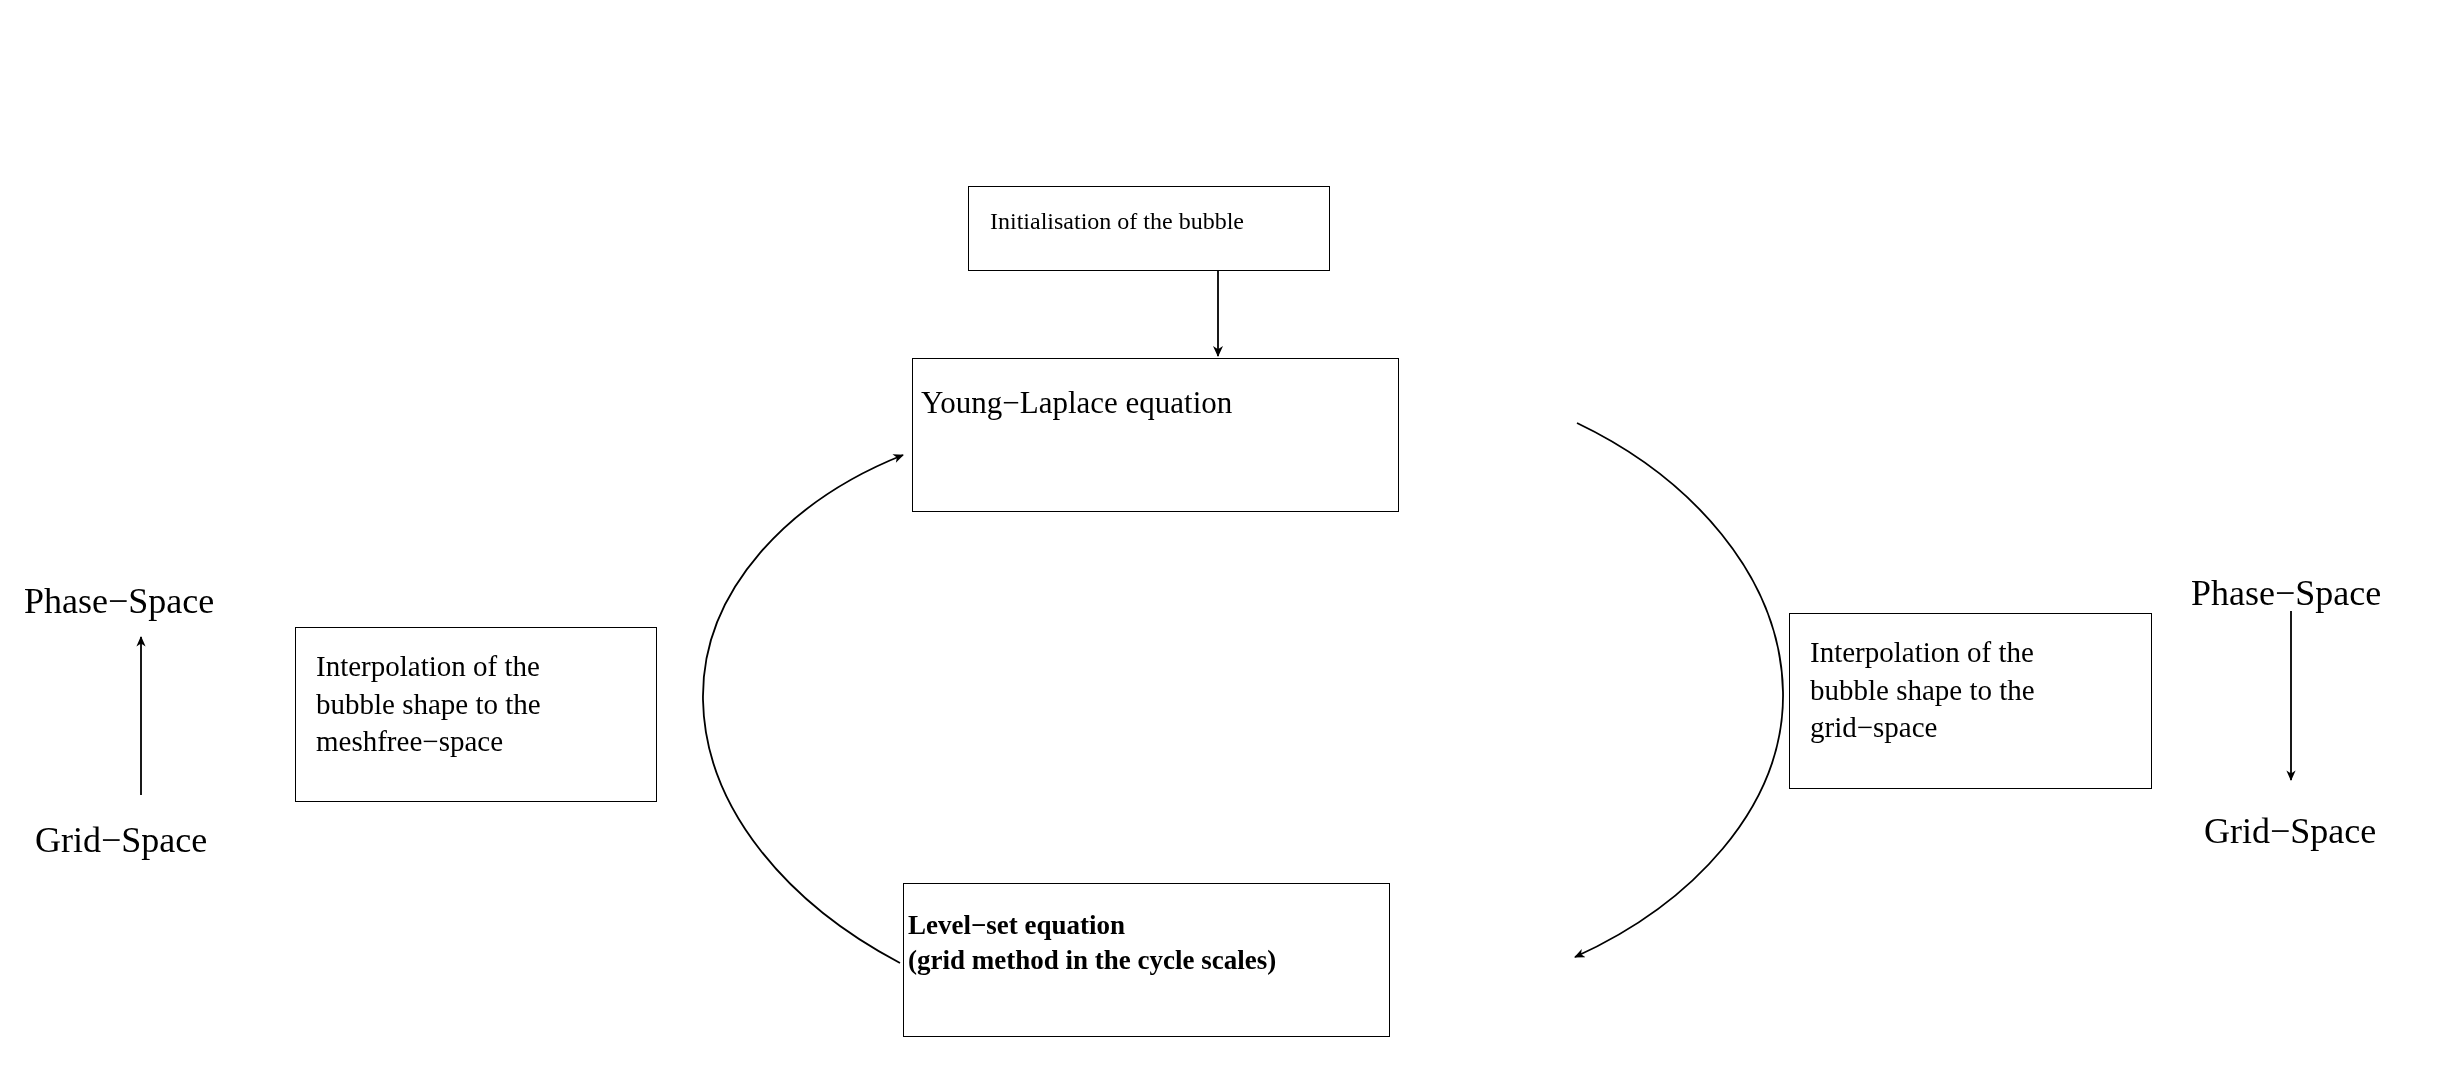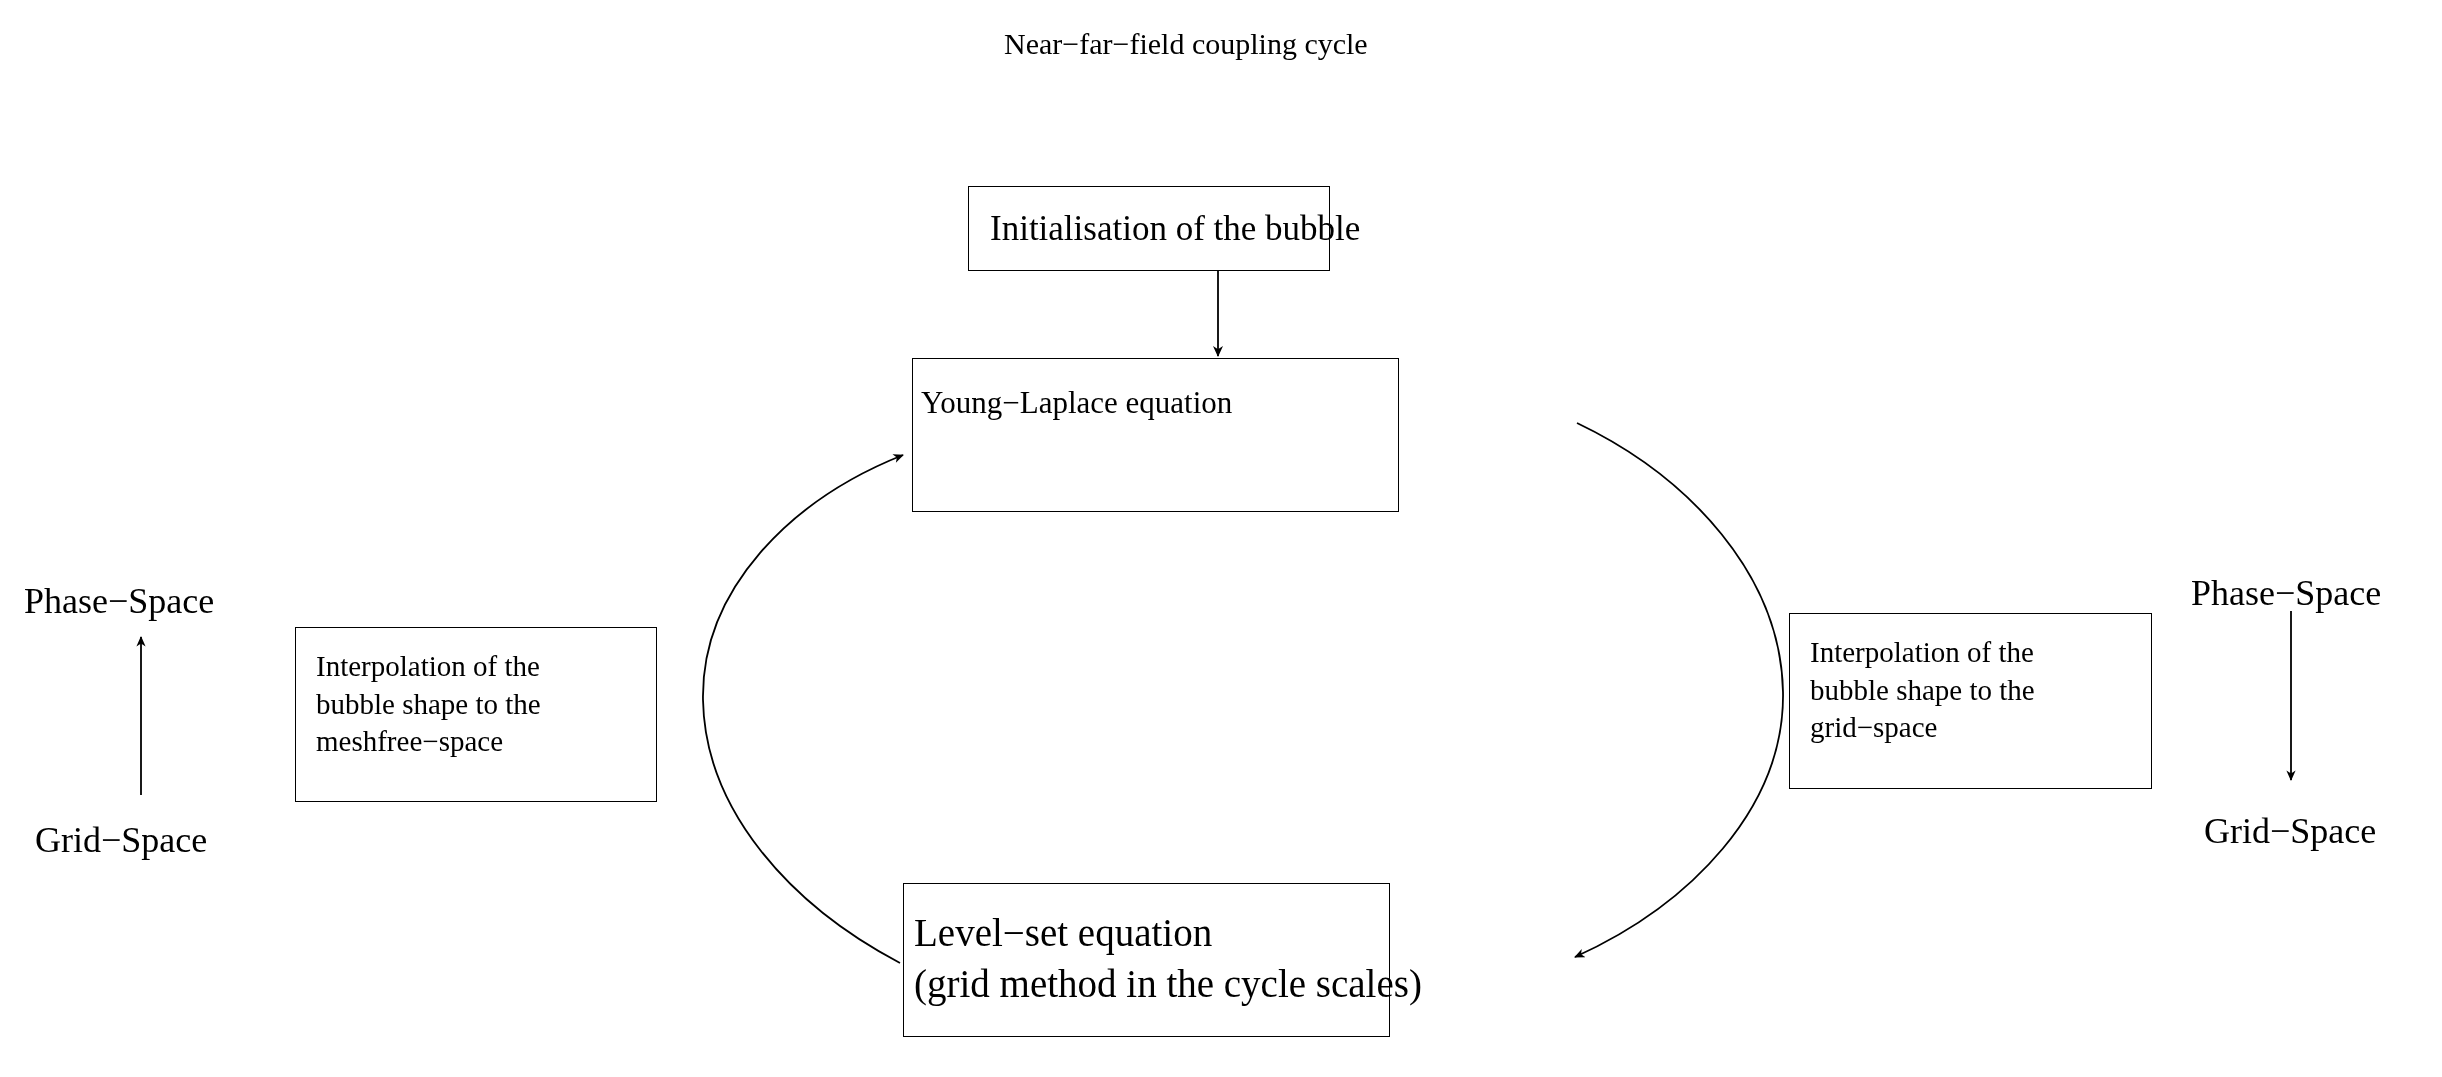--- a/index.html
+++ b/index.html
@@ -58,37 +58,38 @@
     top: 27px;
   }
 
   
   #box-init {
     left: 968px;
     top: 186px;
     width: 362px;
     height: 85px;
     padding: 19px 0 4px 21px;
-    font-size: 35px;
+    font-size: 24px;
   }
   #box-young-laplace {
     left: 912px;
     top: 358px;
     width: 487px;
     height: 154px;
     padding: 24px 0 0 8px;
     font-size: 31px;
   }
   #box-level-set {
     left: 903px;
     top: 883px;
     width: 487px;
     height: 154px;
-    padding: 24px 0 0 10px;
-    font-size: 39px;
+    padding: 24px 0 0 4px;
+    font-size: 27px;
+    font-weight: bold;
   }
 
   
   #box-interp-meshfree {
     left: 295px;
     top: 627px;
     width: 362px;
     height: 175px;
     padding: 20px 0 0 20px;
     font-size: 29px;
@@ -106,21 +107,20 @@
   #label-left-phase-space  { left: 24px;   top: 582px; }
   #label-left-grid-space   { left: 35px;   top: 821px; }
   #label-right-phase-space { left: 2191px; top: 574px; }
   #label-right-grid-space  { left: 2204px; top: 812px; }
 </style>
 </head>
 <body>
 
 <div id="canvas">
 
-  <div class="title-text" id="diagram-title">Near−far−field coupling cycle</div>
 
   <svg id="arc-layer" viewBox="0 0 2442 1077" width="2442" height="1077" xmlns="http://www.w3.org/2000/svg">
     <defs>
       <marker id="arrowhead" markerWidth="14" markerHeight="14" refX="11" refY="5" orient="auto" markerUnits="userSpaceOnUse">
         <path d="M1,0 L12,5 L1,10 L4.2,5 Z" fill="#000000"></path>
       </marker>
       <marker id="arrowhead-small" markerWidth="13" markerHeight="13" refX="10.5" refY="4.6" orient="auto" markerUnits="userSpaceOnUse">
         <path d="M1,0 L11.5,4.6 L1,9.2 L3.9,4.6 Z" fill="#000000"></path>
       </marker>
     </defs>

